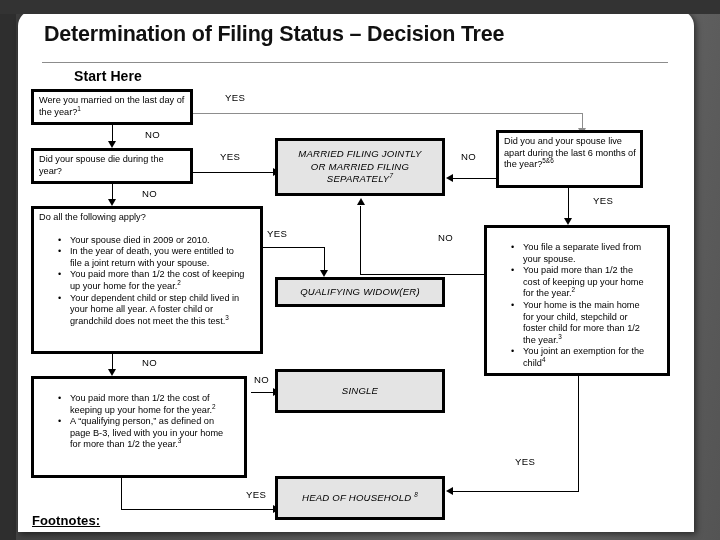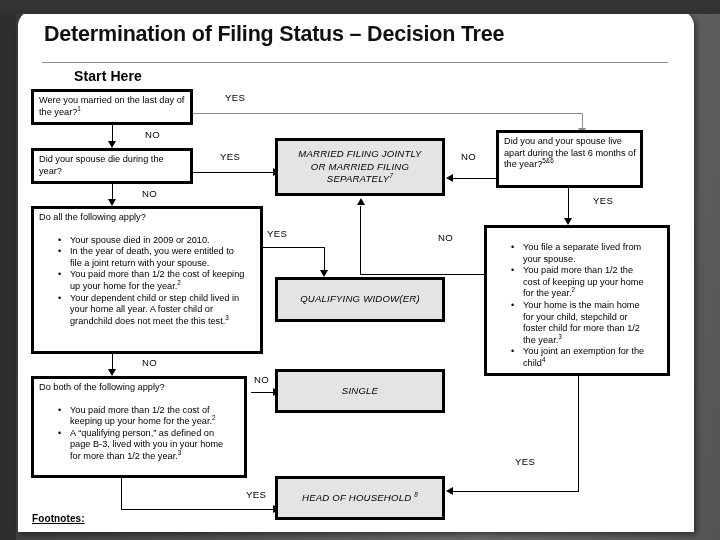--- a/index.html
+++ b/index.html
@@ -69,21 +69,21 @@
 
   .arw{position:absolute;width:0;height:0;}
   .arw.down{border-left:4.5px solid transparent;border-right:4.5px solid transparent;border-top:7px solid #000;}
   .arw.up{border-left:4.5px solid transparent;border-right:4.5px solid transparent;border-bottom:7px solid #000;}
   .arw.right{border-top:4.5px solid transparent;border-bottom:4.5px solid transparent;border-left:7px solid #000;}
   .arw.left{border-top:4.5px solid transparent;border-bottom:4.5px solid transparent;border-right:7px solid #000;}
   .arw.down.gray{border-top-color:#8d8d8d;}
 
   .lbl{position:absolute;font-size:9.6px;color:#000;letter-spacing:.3px;white-space:nowrap;}
   .start{position:absolute;font-size:14px;font-weight:bold;color:#000;letter-spacing:.1px;}
-  .foot{position:absolute;font-size:10px;font-weight:bold;color:#000;
+  .foot{position:absolute;font-size:13px;font-weight:bold;color:#000;
         text-decoration:underline;letter-spacing:.1px;}
 </style>
 </head>
 <body>
 
 <div id="slide">
   <div id="card">
 
     <div id="title">Determination of Filing Status – Decision Tree</div>
     <div id="rule"></div>
@@ -130,21 +130,20 @@
       <div class="lbl" style="left:249px;top:218px;">YES</div>
       <div class="ln h" style="left:245px;top:237px;width:62px;"></div>
       <div class="ln v" style="left:305.6px;top:237px;height:25px;"></div>
       <div class="arw down" style="left:302px;top:260px;"></div>
 
       <div class="lbl" style="left:124px;top:347px;">NO</div>
       <div class="ln v" style="left:93.6px;top:344px;height:17px;"></div>
       <div class="arw down" style="left:90px;top:359px;"></div>
 
       <div class="box" style="left:13px;top:366px;width:216px;height:102px;">
-        <span class="q">Do both of the following apply?</span>
         <ul>
           <li><span>You paid more than 1/2 the cost of keeping up your home for the year.</span><sup>2</sup></li>
           <li><span>A “qualifying person,” as defined on page B-3, lived with you in your home for more than 1/2 the year.</span><sup>3</sup></li>
         </ul>
       </div>
 
       <div class="lbl" style="left:236px;top:364px;">NO</div>
       <div class="ln h" style="left:233px;top:382px;width:24px;"></div>
       <div class="arw right" style="left:255px;top:378px;"></div>
 
@@ -154,21 +153,21 @@
       <div class="arw right" style="left:255px;top:495px;"></div>
 
       <div class="box shaded center" style="left:257px;top:128px;width:170px;height:58px;">
         <span class="ctext">
           <span>MARRIED FILING JOINTLY</span><br>
           <span>OR MARRIED FILING</span><br>
           <span>SEPARATELY</span><sup>7</sup>
         </span>
       </div>
 
-      <div class="box shaded center" style="left:257px;top:267px;width:170px;height:45px;">
+      <div class="box shaded center" style="left:257px;top:267px;width:170px;height:30px;">
         <span class="ctext">QUALIFYING WIDOW(ER)</span>
       </div>
 
       <div class="box shaded center" style="left:257px;top:359px;width:170px;height:44px;">
         <span class="ctext">SINGLE</span>
       </div>
 
       <div class="box shaded center" style="left:257px;top:466px;width:170px;height:44px;">
         <span class="ctext"><span>HEAD OF HOUSEHOLD</span> <sup>8</sup></span>
       </div>

